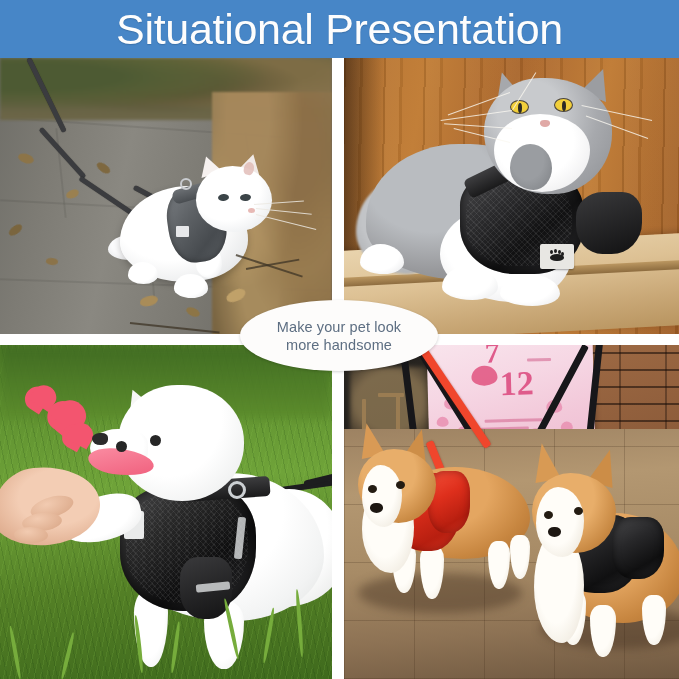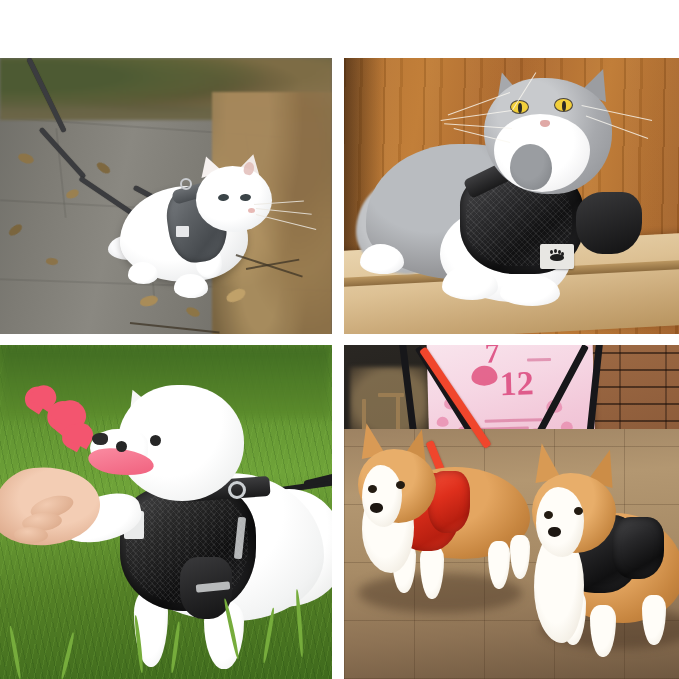--- a/index.html
+++ b/index.html
@@ -349,20 +349,23 @@
     text-align:center;
     white-space:pre-line;
     letter-spacing:.1px;
   }
 </style>
 </head>
 <body>
 
 <div id="page">
 
+  <div class="banner">
+    <div class="banner-title">Situational Presentation</div>
+  </div>
 
   <div class="grid">
 
     <div class="cell c-tl">
       <div class="scene">
         <div class="tl-ground"></div>
         <div class="tl-slabs">
           <span style="left:0;top:70px;width:332px;height:2px;transform:rotate(4deg)"></span>
           <span style="left:0;top:150px;width:332px;height:2px;transform:rotate(3deg)"></span>
           <span style="left:0;top:226px;width:332px;height:2px;transform:rotate(2deg)"></span>
@@ -583,14 +586,18 @@
         <div class="corgi-head" style="left:188px;top:128px;width:84px;height:80px"></div>
         <div class="corgi-white" style="left:192px;top:142px;width:48px;height:70px;border-radius:46% 54% 44% 56%/52% 48% 52% 48%"></div>
         <div class="corgi-eye" style="left:200px;top:166px;width:9px;height:8px"></div>
         <div class="corgi-eye" style="left:230px;top:162px;width:9px;height:8px"></div>
         <div class="corgi-nose" style="left:204px;top:182px;width:13px;height:10px"></div>
       </div>
     </div>
 
   </div>
 
+  <div class="caption-oval">
+    <div class="caption-text">Make your pet look
+more handsome</div>
+  </div>
 
 </div>
 
 </body></html>

